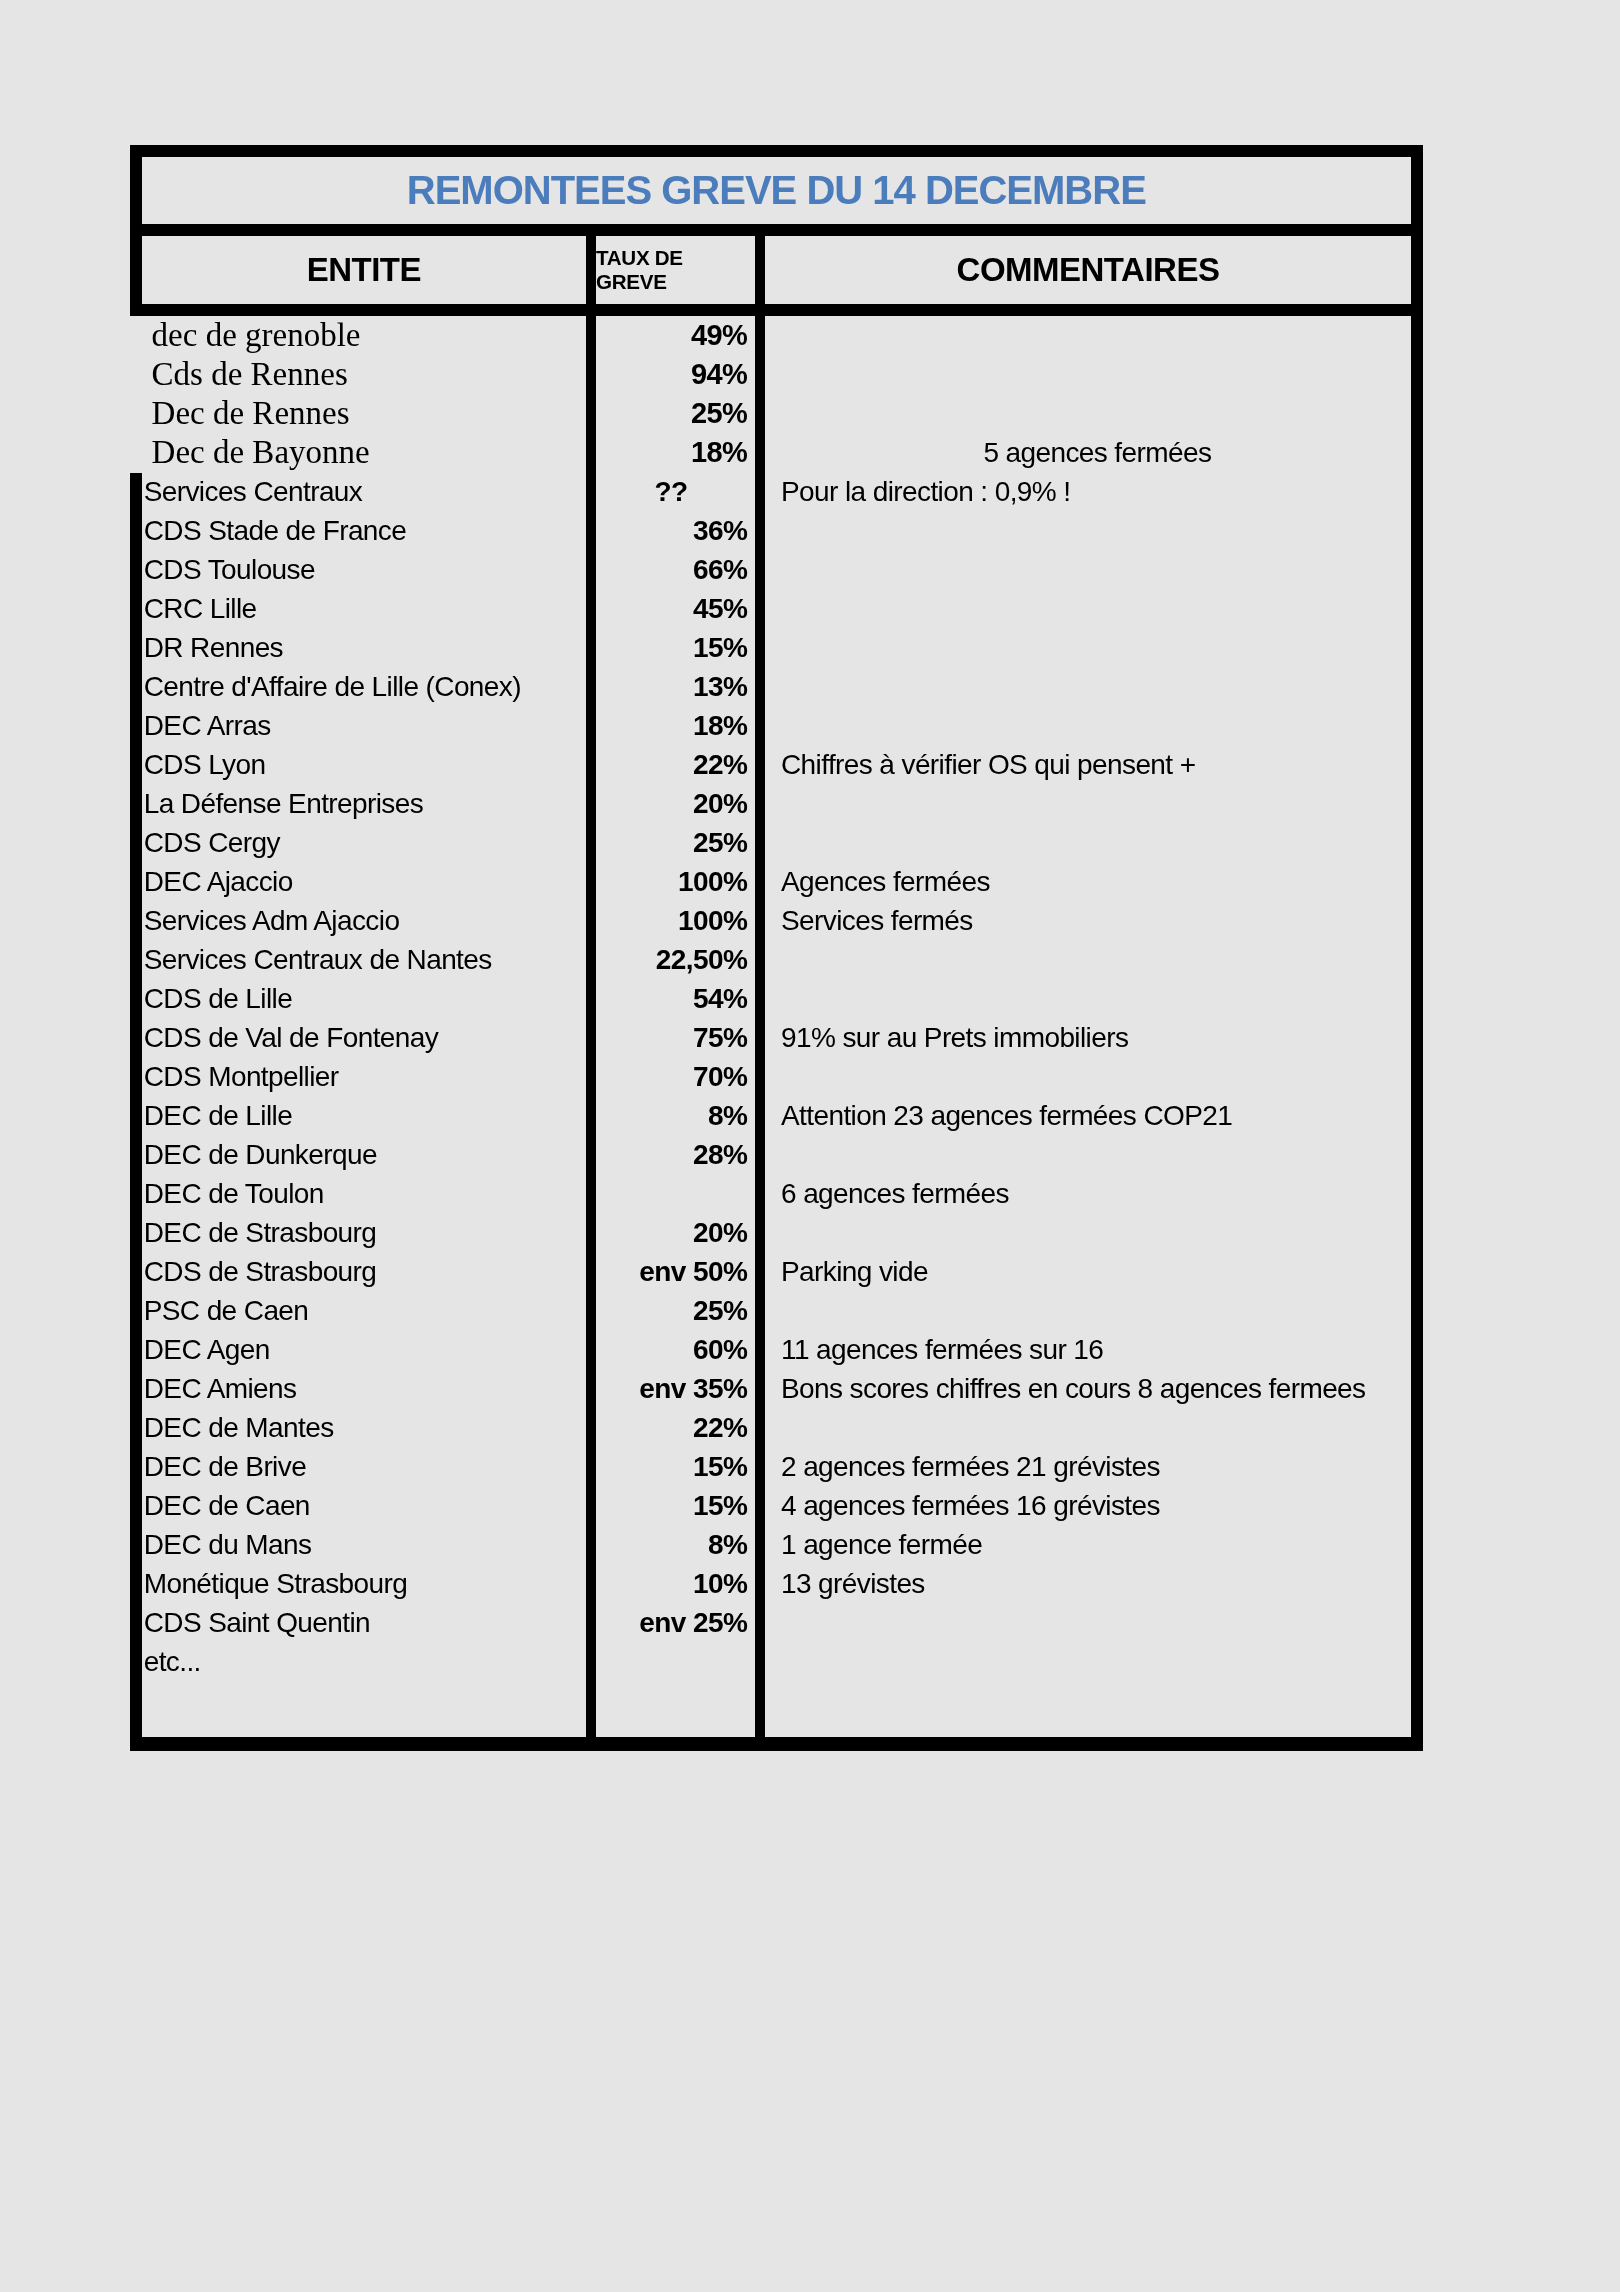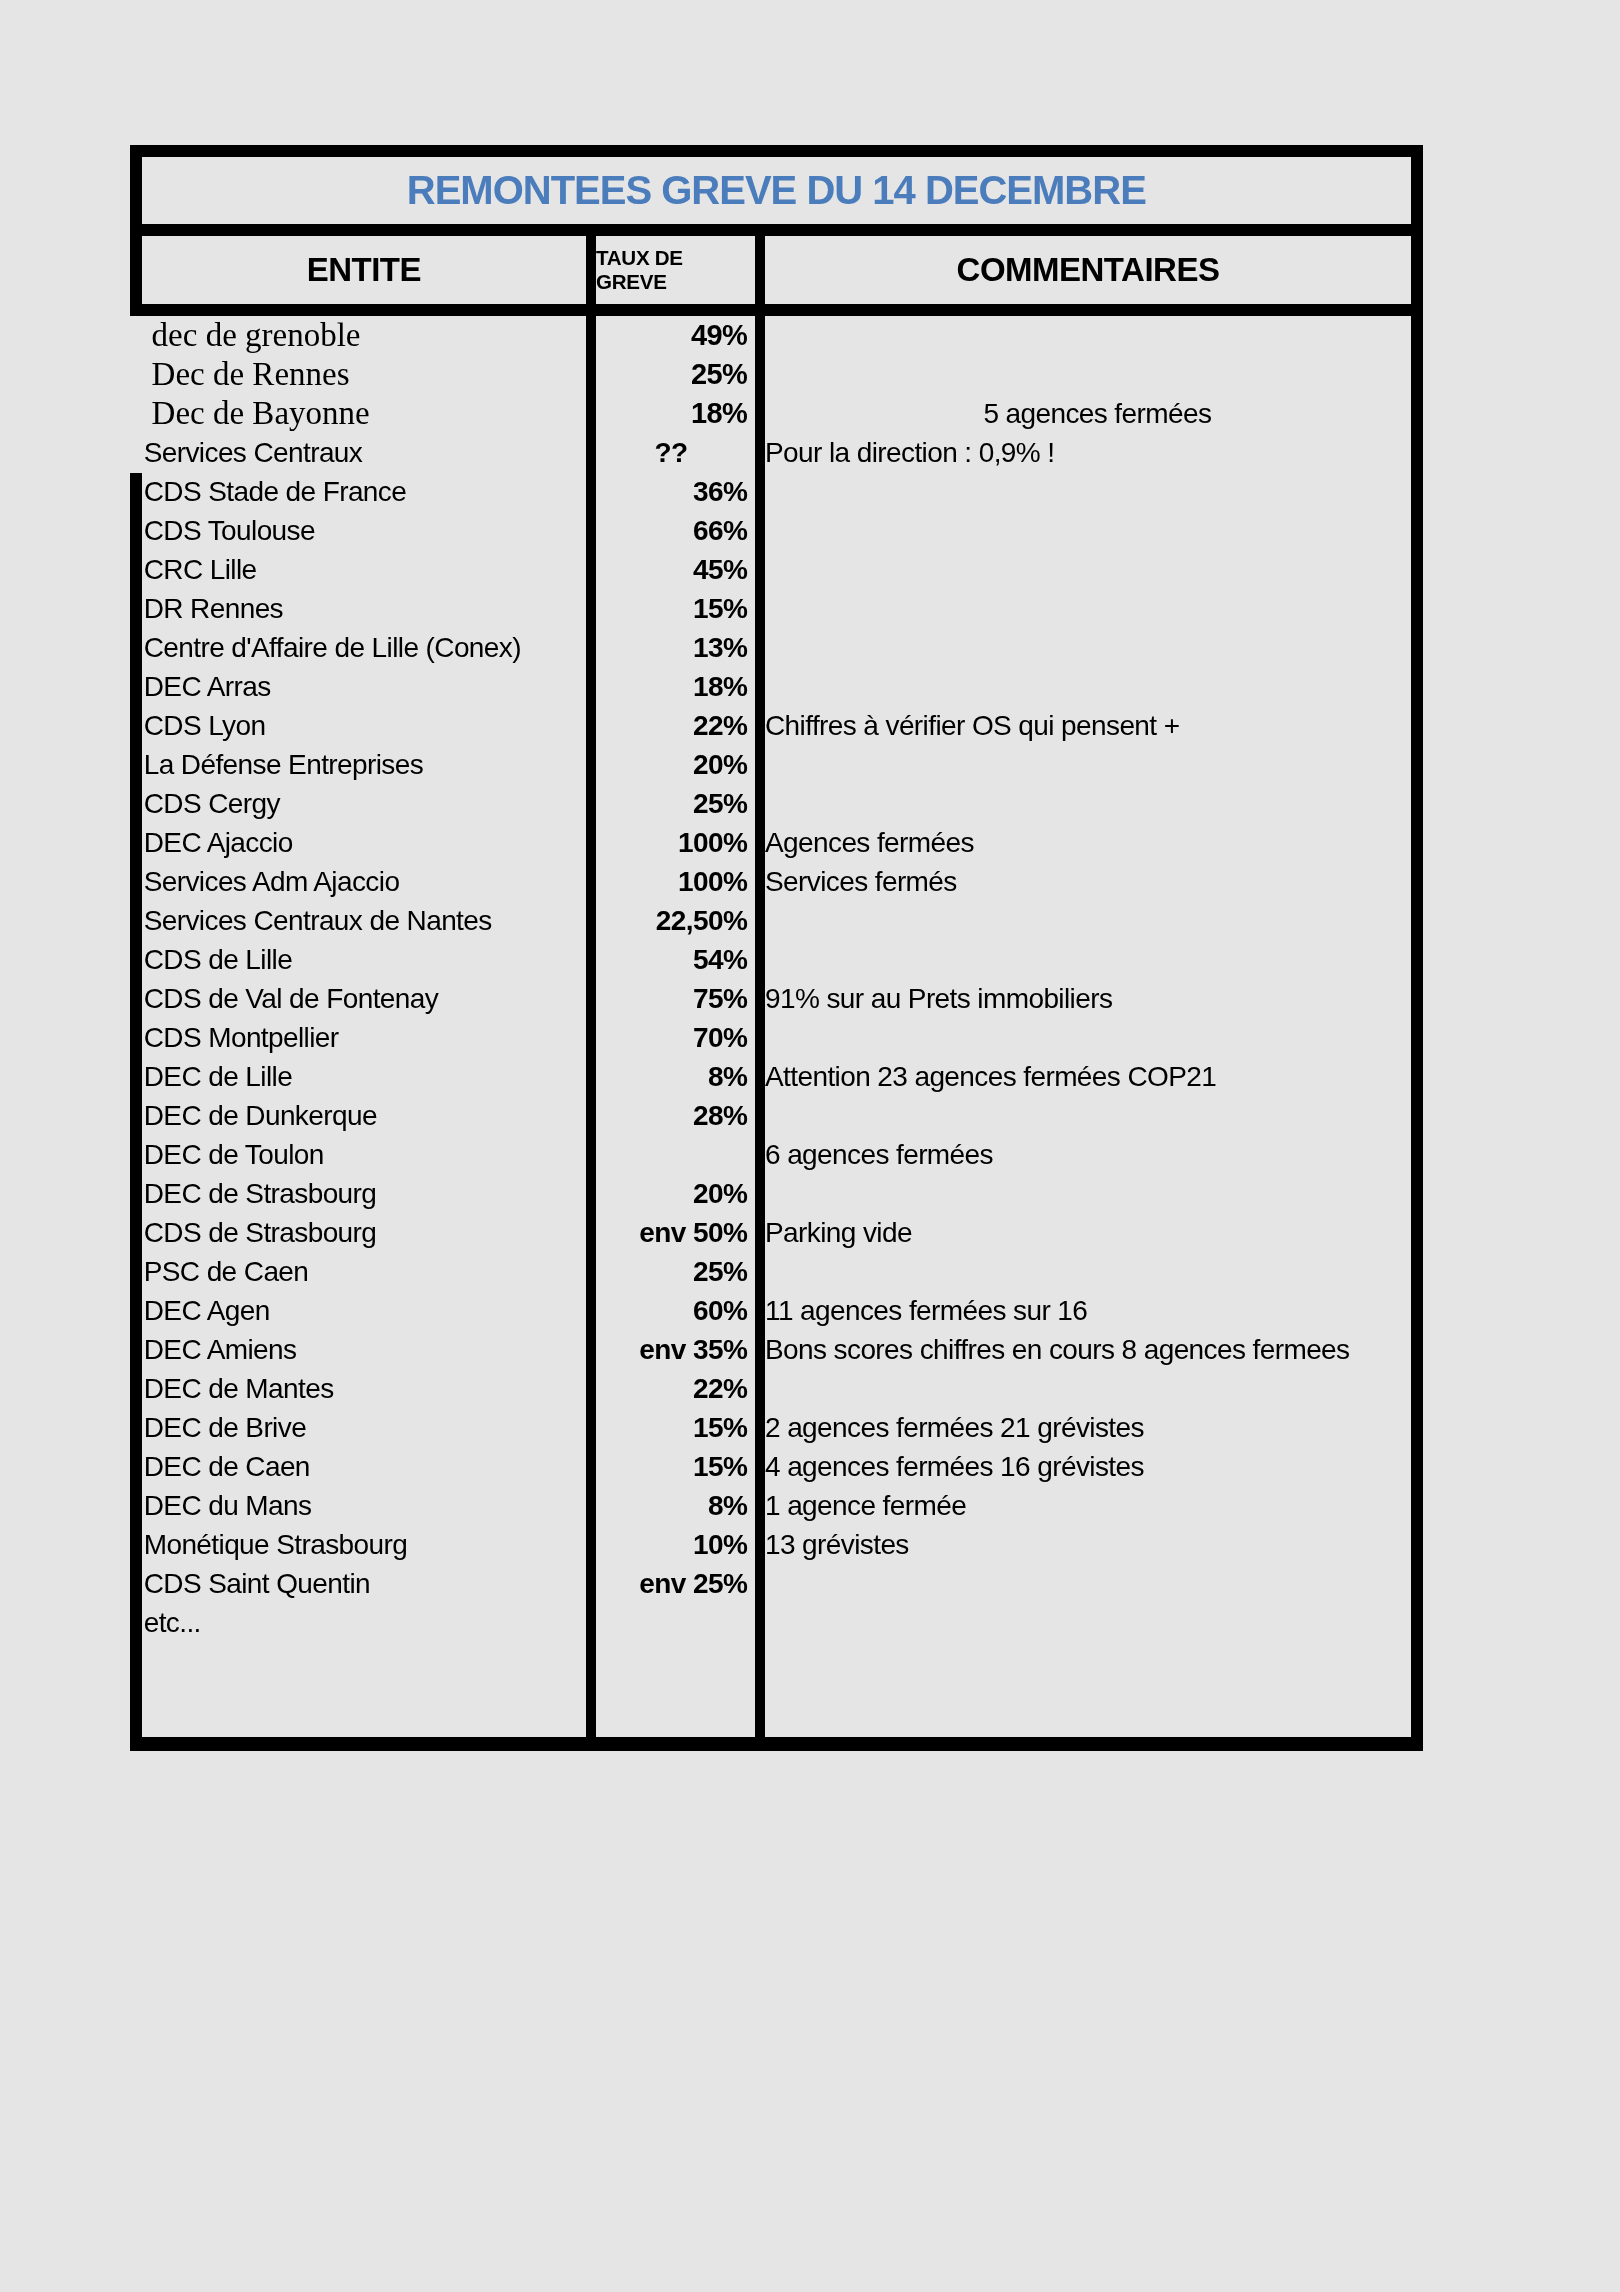--- a/index.html
+++ b/index.html
@@ -33,21 +33,21 @@
   .h-cell { position:absolute; top:0; height:68px; display:flex; align-items:center; justify-content:center; font-weight:bold; }
   .h-entity   { left:11.8px;  width:444px; font-size:33px; letter-spacing:-0.5px; }
   .h-rate     { left:466px; width:160px; font-size:20.6px; letter-spacing:-0.3px; }
   .h-comments { left:635px; width:646px; font-size:33px; letter-spacing:-0.5px; }
 
   .rows { position:absolute; left:0; top:171px; width:1293px; height:1421px; }
   .row { display:flex; height:39px; align-items:center; }
   .c { overflow:hidden; white-space:nowrap; }
   .c-entity  { width:456px; padding-left:13.7px; box-sizing:border-box; font-size:28px; letter-spacing:-0.6px; }
   .c-rate    { width:170px; padding-right:8.8px; box-sizing:border-box; text-align:right; font-size:28px; letter-spacing:-0.6px;font-weight:bold; }
-  .c-comment { flex:1; padding-left:9px; padding-right:3.9px; box-sizing:border-box; font-size:28px; letter-spacing:-0.6px; }
+  .c-comment { flex:1; padding-left:25px; padding-right:3.9px; box-sizing:border-box; font-size:28px; letter-spacing:-0.6px; }
 
   .row.serif .c-entity {
     font-family:"Liberation Serif", serif; font-size:33px; letter-spacing:0; padding-left:21.6px;
   }
   .row.serif .c-rate { font-size:29px; }
   .row.serif .c-comment { padding-left:19.6px;text-align:center; }
   .row.rate-center .c-rate { text-align:center; padding-right:0; }
 </style>
 </head>
 <body>
@@ -75,20 +75,25 @@
       <div class="h-cell h-comments">COMMENTAIRES</div>
     </div>
 
     <div class="rows" id="rows">
         <div class="row serif">
         <div class="c c-entity">dec de grenoble</div>
         <div class="c c-rate">49%</div>
         <div class="c c-comment"></div>
       </div>
         <div class="row serif">
+        <div class="c c-entity">Cds de Rennes</div>
+        <div class="c c-rate">94%</div>
+        <div class="c c-comment"></div>
+      </div>
+        <div class="row serif">
         <div class="c c-entity">Dec de Rennes</div>
         <div class="c c-rate">25%</div>
         <div class="c c-comment"></div>
       </div>
         <div class="row serif">
         <div class="c c-entity">Dec de Bayonne</div>
         <div class="c c-rate">18%</div>
         <div class="c c-comment">5 agences fermées</div>
       </div>
         <div class="row rate-center">

